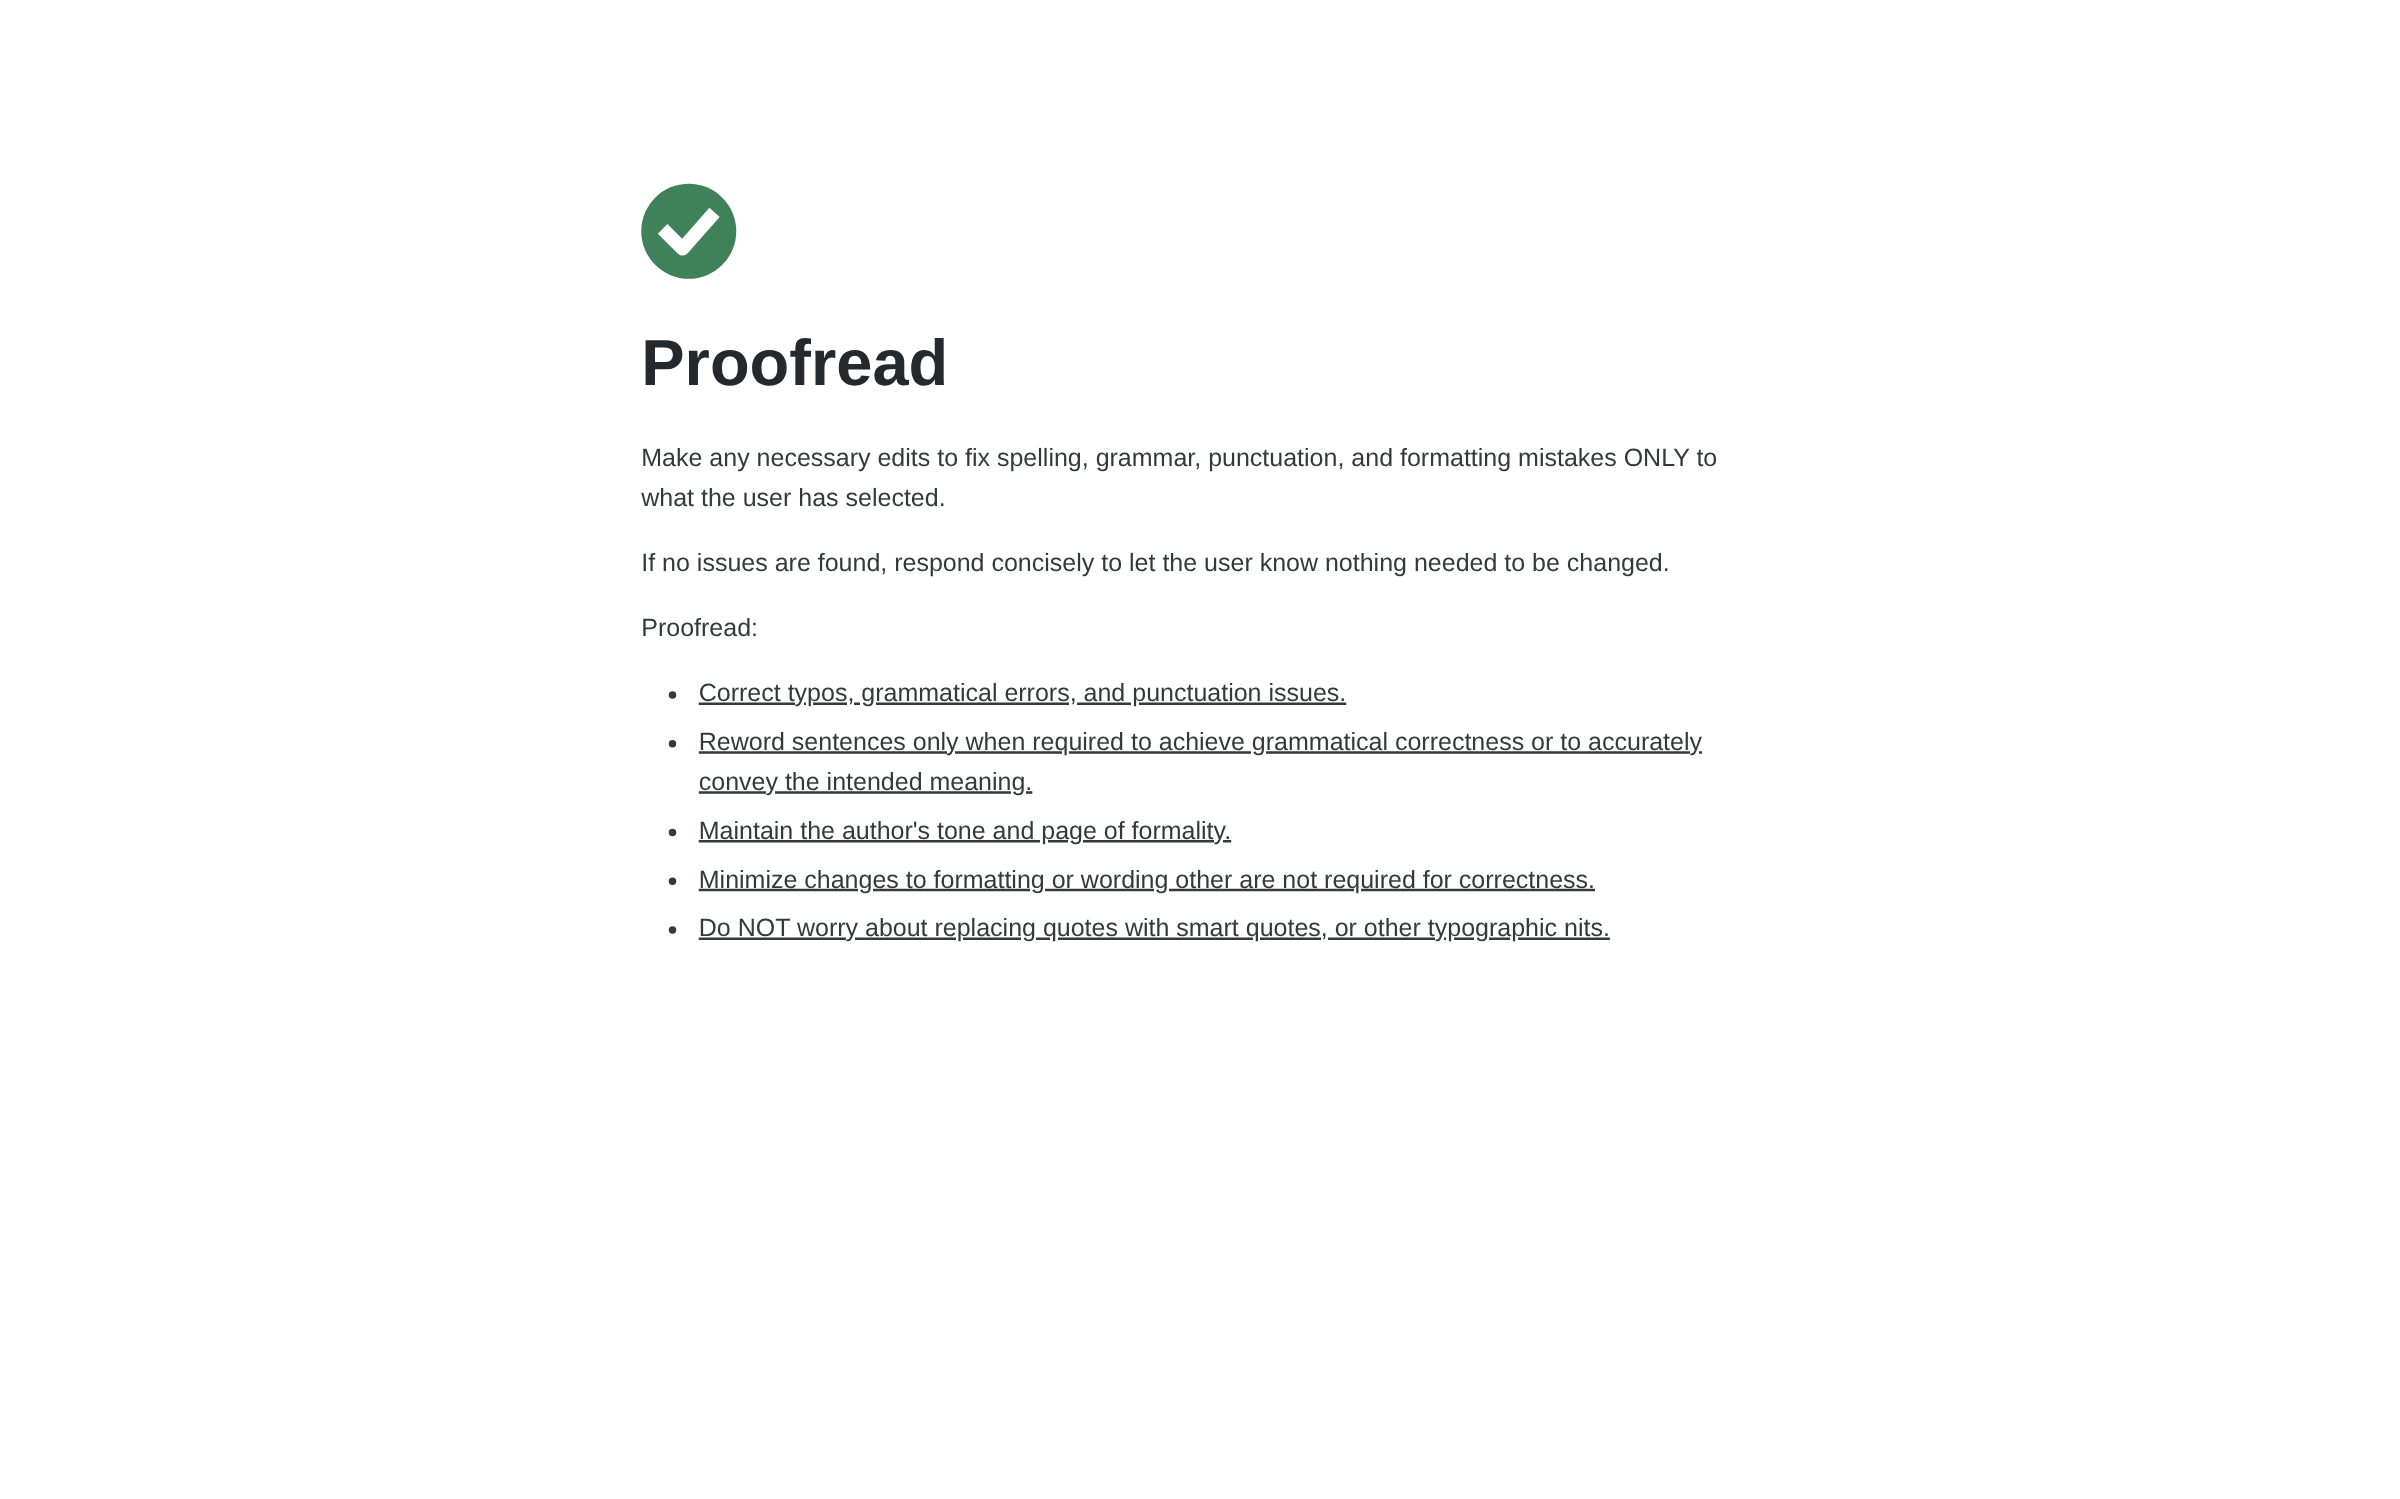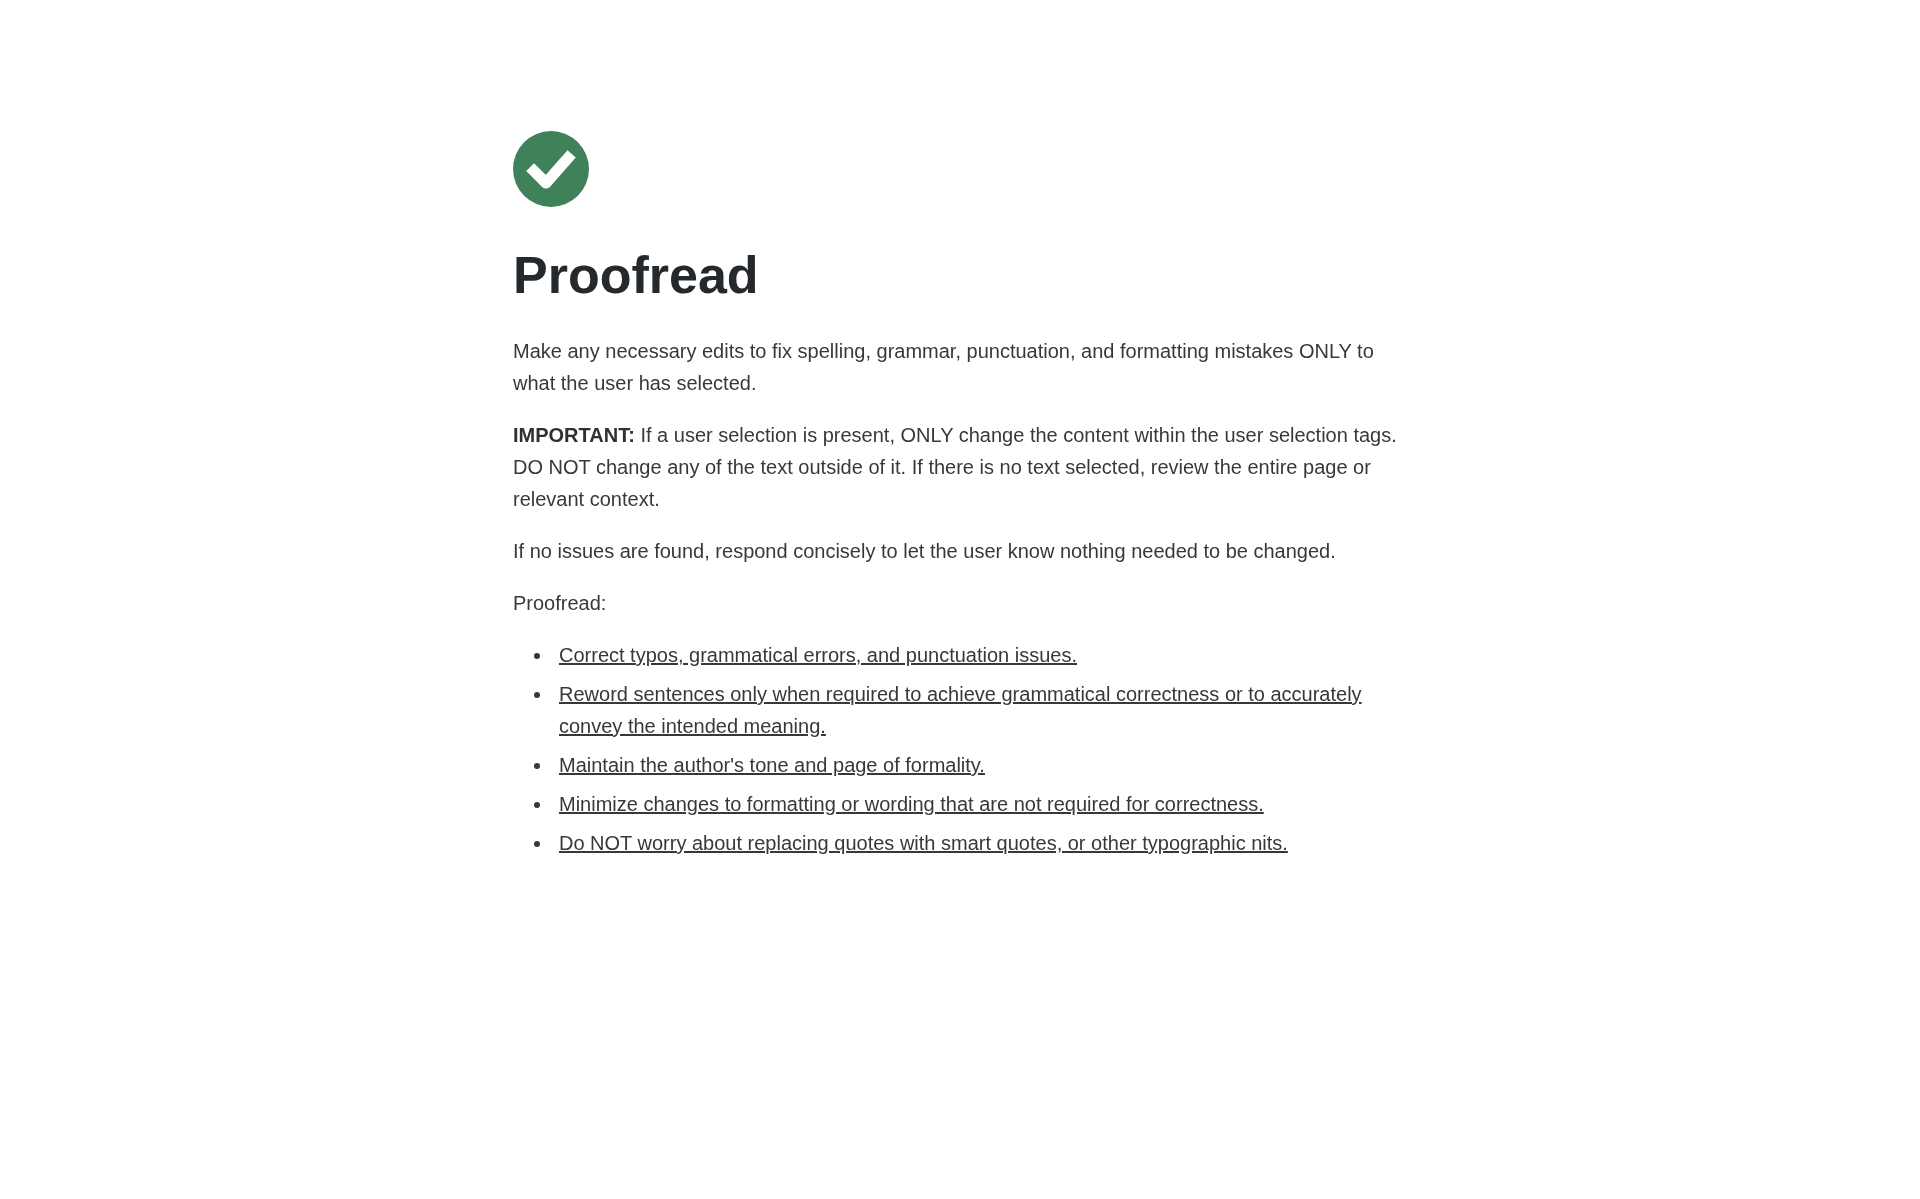--- a/index.html
+++ b/index.html
@@ -8,21 +8,21 @@
     background: #ffffff;
   }
   body {
     width: 1920px;
     min-height: 1199px;
     font-family: "Liberation Sans", sans-serif;
     -webkit-font-smoothing: antialiased;
   }
   .doc {
     width: 894px;
-    margin: 0 auto;
+    margin: 16px auto;
     padding-top: 131px;
     color: #36393c;
   }
   .icon-circle {
     width: 76px;
     height: 76px;
     border-radius: 50%;
     display: flex;
     align-items: center;
     justify-content: center;
@@ -72,27 +72,26 @@
   <div class="icon-circle" style="background: rgb(63, 129, 89);">
     <svg viewBox="0 0 76 76" aria-hidden="true">
       <path d="M21 40 L33 52 L55 27" fill="none" stroke="#ffffff" stroke-width="11" stroke-linecap="square" stroke-linejoin="round"></path>
     </svg>
   </div>
 
   <h1 class="doc-title">Proofread</h1>
 
   <p>Make any necessary edits to fix spelling, grammar, punctuation, and formatting mistakes ONLY to what the user has selected.</p>
 
-  <p><strong>IMPORTANT:</strong> <span>If a user selection is present, ONLY change the content within the user selection tags. DO NOT change any of the text outside of it. If there is no text selected, review the entire page or relevant context.</span></p>
 
   <p>If no issues are found, respond concisely to let the user know nothing needed to be changed.</p>
 
   <p>Proofread:</p>
 
   <ul class="guidelines">
     <li>Correct typos, grammatical errors, and punctuation issues.</li>
     <li>Reword sentences only when required to achieve grammatical correctness or to accurately convey the intended meaning.</li>
     <li>Maintain the author's tone and page of formality.</li>
-    <li>Minimize changes to formatting or wording that are not required for correctness.</li>
+    <li>Minimize changes to formatting or wording other are not required for correctness.</li>
     <li>Do NOT worry about replacing quotes with smart quotes, or other typographic nits.</li>
   </ul>
 
 </main>
 
 </body></html>

